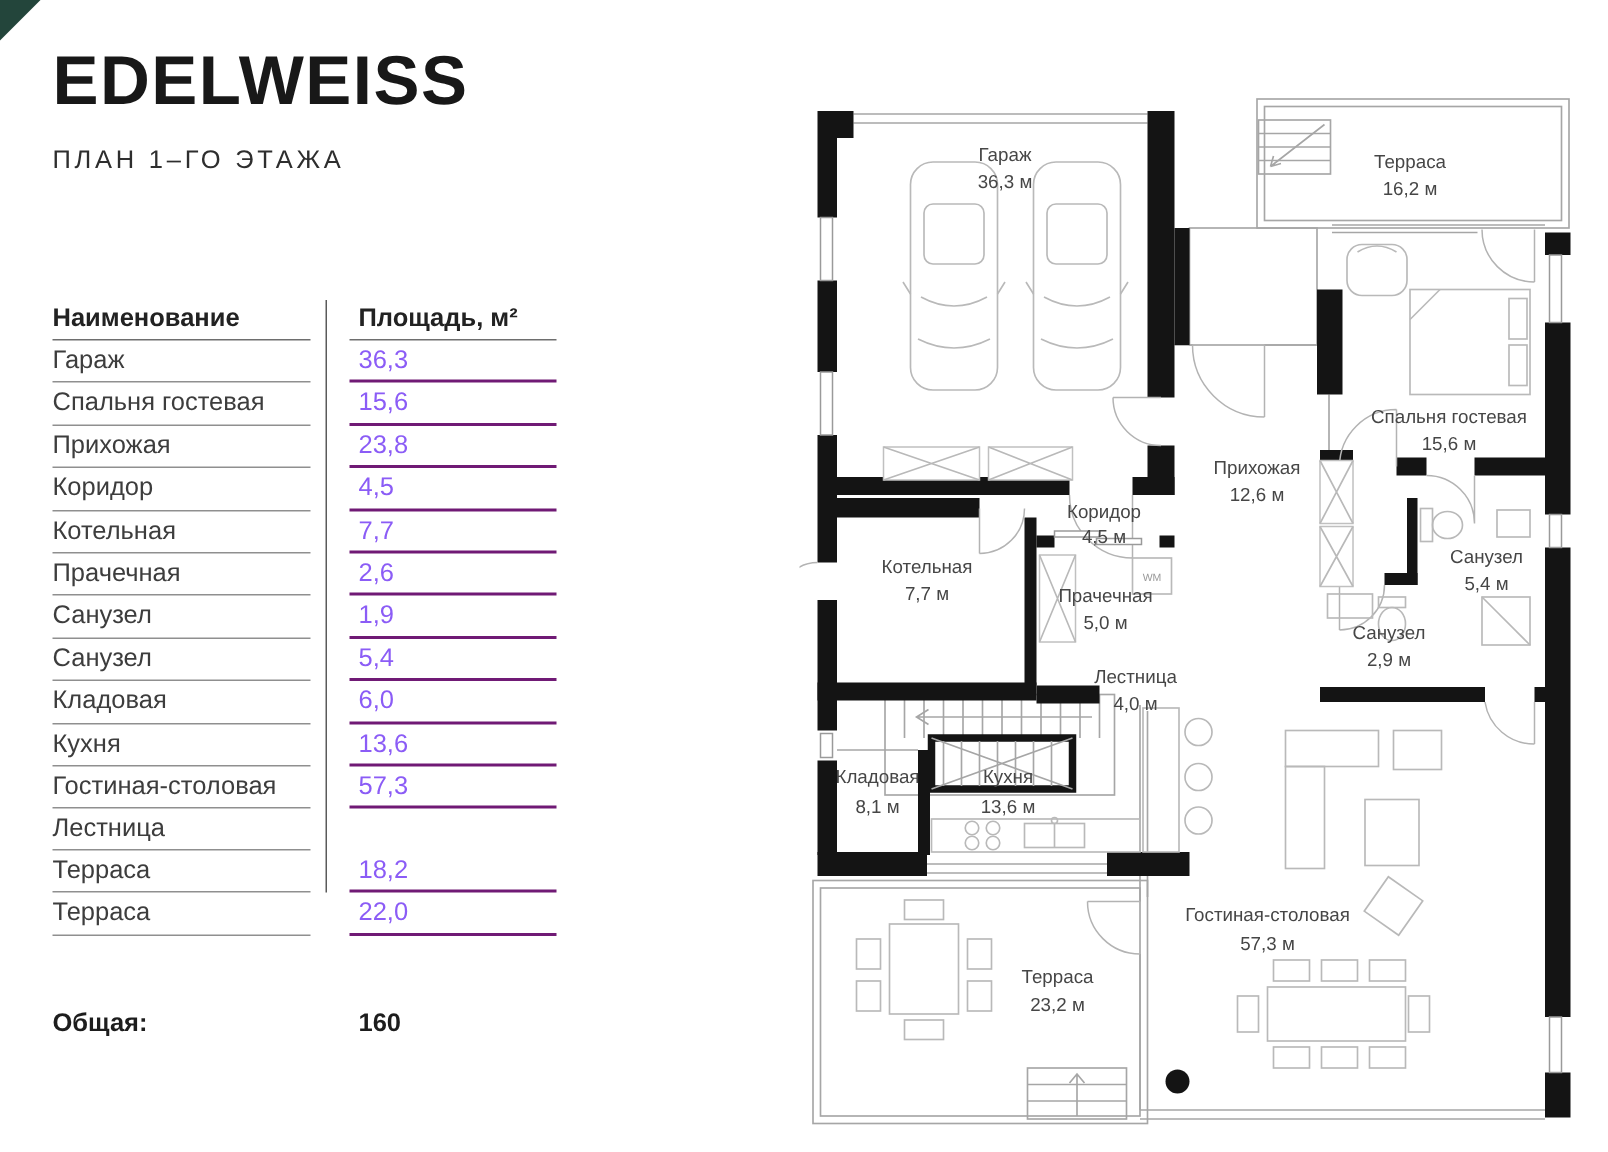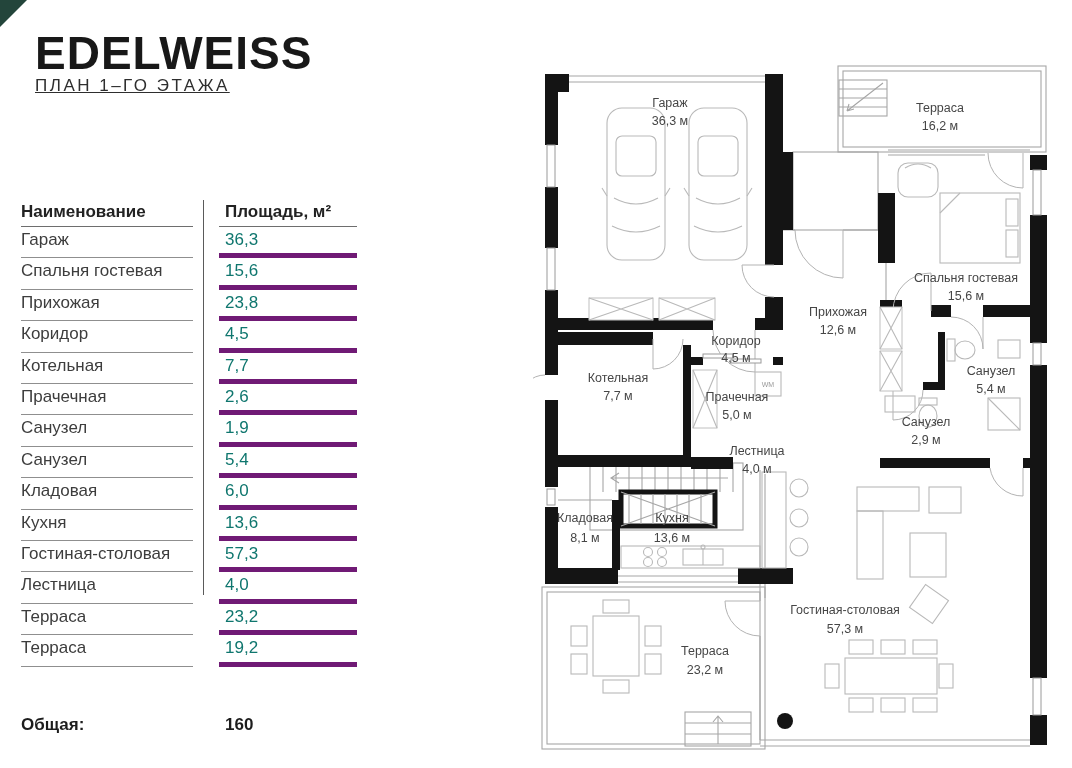--- a/index.html
+++ b/index.html
@@ -2,29 +2,29 @@
 <html><head>
 <meta charset="utf-8">
 <style>
   html,body{margin:0;padding:0;background:#fff;width:1072px;height:768px;overflow:hidden;
     font-family:"Liberation Sans", sans-serif;}
   .page{position:relative;width:1072px;height:768px;background:#fff;}
   .corner{position:absolute;left:0;top:0;width:0;height:0;
     border-top:27px solid #23453b;border-right:27px solid transparent;}
   .brand{position:absolute;left:35px;top:30px;}
   .logo{font-size:46px;font-weight:800;letter-spacing:1px;color:#181818;line-height:1;text-align:right;}
-  .subtitle{margin-top:0;font-size:17px;letter-spacing:2.5px;color:#2e2e2e;text-decoration:underline;}
-  .area-table{position:absolute;left:21px;top:197px;width:336px;}
+  .subtitle{margin-top:21px;font-size:17px;letter-spacing:2.5px;color:#2e2e2e;}
+  .area-table{position:absolute;left:35px;top:197px;width:336px;}
   .vline{position:absolute;left:182px;top:3px;width:1px;height:395px;background:#5a5a5a;}
   .trow{display:flex;}
   .c1{width:172px;line-height:26.4px;font-size:17px;color:#3d3d3d;
      border-bottom:1px solid #8f8f8f;white-space:nowrap;}
   .cgap{width:26px;}
-  .c2{width:138px;line-height:26.4px;font-size:17px;color:#0f766e;
-     border-bottom:5px solid #701a75;padding-left:6px;box-sizing:border-box;}
+  .c2{width:138px;line-height:26.4px;font-size:17px;color:#8b5cf6;
+     border-bottom:2px solid #701a75;padding-left:6px;box-sizing:border-box;}
   .thead .c1,.thead .c2{font-weight:700;color:#222;line-height:29px;border-bottom:1px solid #6e6e6e;}
   .trow.total .c1,.trow.total .c2{font-weight:700;color:#1d1d1d;border-bottom:none;line-height:33px;margin-top:41px;}
   .plan{position:absolute;left:533px;top:60px;}
   .w{fill:#141414;stroke:none;}
   .tl{stroke:#a6a6a6;stroke-width:1.1;fill:none;}
   .fu{stroke:#b9b9b9;stroke-width:1.1;fill:#fff;}
   .fo{stroke:#b9b9b9;stroke-width:1.1;fill:none;}
   .hx{stroke:#c0c0c0;stroke-width:1;fill:#fff;}
   .dr{stroke:#b3b3b3;stroke-width:1;fill:none;}
   .wn{fill:#fff;stroke:#9a9a9a;stroke-width:1;}
@@ -101,31 +101,30 @@
         <div class="c2">13,6</div>
       </div>
     <div class="trow">
         <div class="c1">Гостиная-столовая</div>
         <div class="cgap"></div>
         <div class="c2">57,3</div>
       </div>
     <div class="trow">
         <div class="c1">Лестница</div>
         <div class="cgap"></div>
-        <div class="c2">4,0</div>
       </div>
     <div class="trow">
         <div class="c1">Терраса</div>
         <div class="cgap"></div>
-        <div class="c2">23,2</div>
+        <div class="c2">18,2</div>
       </div>
     <div class="trow">
         <div class="c1">Терраса</div>
         <div class="cgap"></div>
-        <div class="c2">19,2</div>
+        <div class="c2">22,0</div>
       </div>
     <div class="trow total">
       <div class="c1">Общая:</div>
       <div class="cgap"></div>
       <div class="c2">160</div>
     </div>
   </div>
 
   <svg class="plan" width="539" height="702" viewBox="0 0 539 702" xmlns="http://www.w3.org/2000/svg">
 

